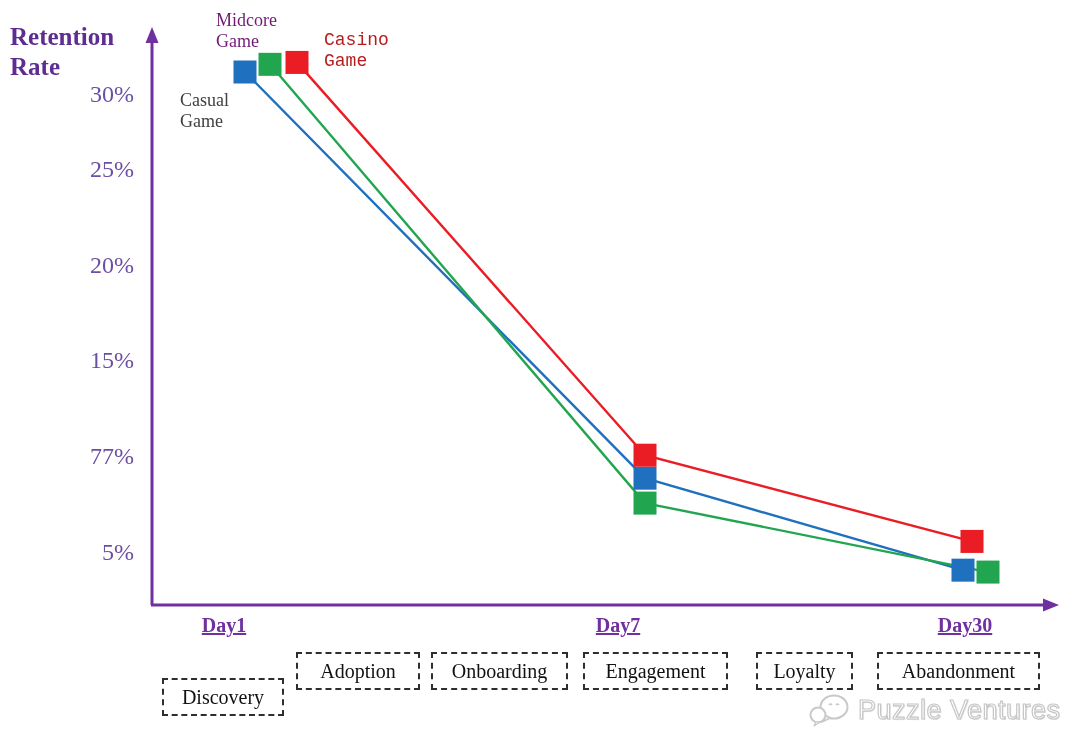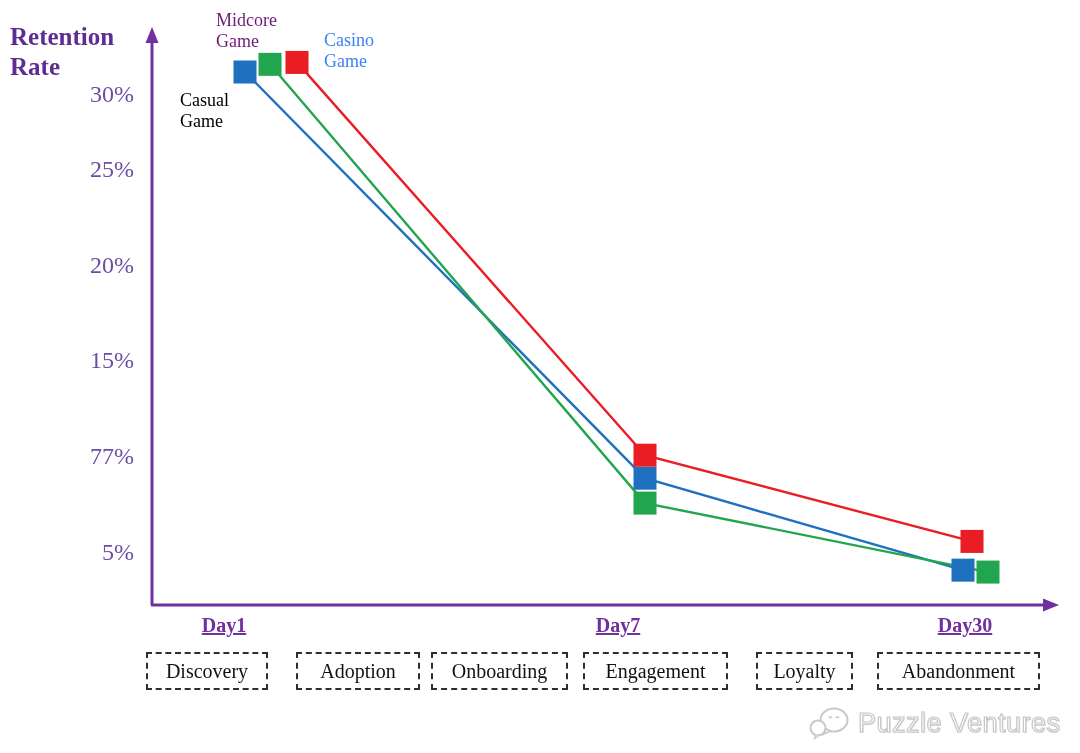--- a/index.html
+++ b/index.html
@@ -59,21 +59,20 @@
     font-size: 20px;
     color: #111111;
   }
   .watermark {
     position: absolute;
     left: 808px;
     top: 692px;
     display: flex;
     align-items: center;
     gap: 6px;
-    margin-top: 13px;
   }
   .watermark-text {
     font-family: "Liberation Sans", sans-serif;
     font-size: 27px;
     letter-spacing: 0.5px;
     color: #ffffff;
     -webkit-text-stroke: 1.2px #c6c6c6;
     text-shadow: 1px 1px 1px #e2e2e2;
   }
 </style>
@@ -111,24 +110,24 @@
       <div class="y-tick" style="left: 62px; top: 444.2px;">77%</div>
       <div class="y-tick" style="left: 62px; top: 540px;">5%</div>
     </div>
   <div id="xlabels">
       <div class="x-label" style="left: 154px; top: 615px;">Day1</div>
       <div class="x-label" style="left: 548px; top: 615px;">Day7</div>
       <div class="x-label" style="left: 895px; top: 615px;">Day30</div>
     </div>
 
   <div class="legend-label" style="left: 216px; top: 10px; width: 78px; color: #701a75;">Midcore Game</div>
-  <div class="legend-label" style="left: 324px; top: 30px; width: 64px; color: #3b82f6;">Casino Game</div>
-  <div class="legend-label" style="left: 180px; top: 90px; width: 64px; color: #000000;">Casual Game</div>
+  <div class="legend-label" style="left: 324px; top: 30px; width: 64px; color: #b91c1c; font-family: Liberation Mono, monospace;">Casino Game</div>
+  <div class="legend-label" style="left: 180px; top: 90px; width: 64px; color: #404040;">Casual Game</div>
 
-  <div class="stage-box" style="left:146px; width:122px;">Discovery</div>
+  <div class="stage-box" style="left:162px; width:122px;margin-top:26px;">Discovery</div>
   <div class="stage-box" style="left:296px; width:124px;">Adoption</div>
   <div class="stage-box" style="left:431px; width:137px;">Onboarding</div>
   <div class="stage-box" style="left:756px; width:97px;">Loyalty</div>
   <div class="stage-box" style="left:583px; width:145px;">Engagement</div>
   <div class="stage-box" style="left:877px; width:163px;">Abandonment</div>
 
   <div class="watermark">
     <svg width="44" height="36" viewBox="0 0 44 36">
       <ellipse cx="26" cy="15" rx="13.5" ry="11.5" fill="#ffffff" stroke="#c9c9c9" stroke-width="2"></ellipse>
       <path d="M18 24 L14 30 L22 26 Z" fill="#ffffff" stroke="#c9c9c9" stroke-width="1.5" stroke-linejoin="round"></path>

